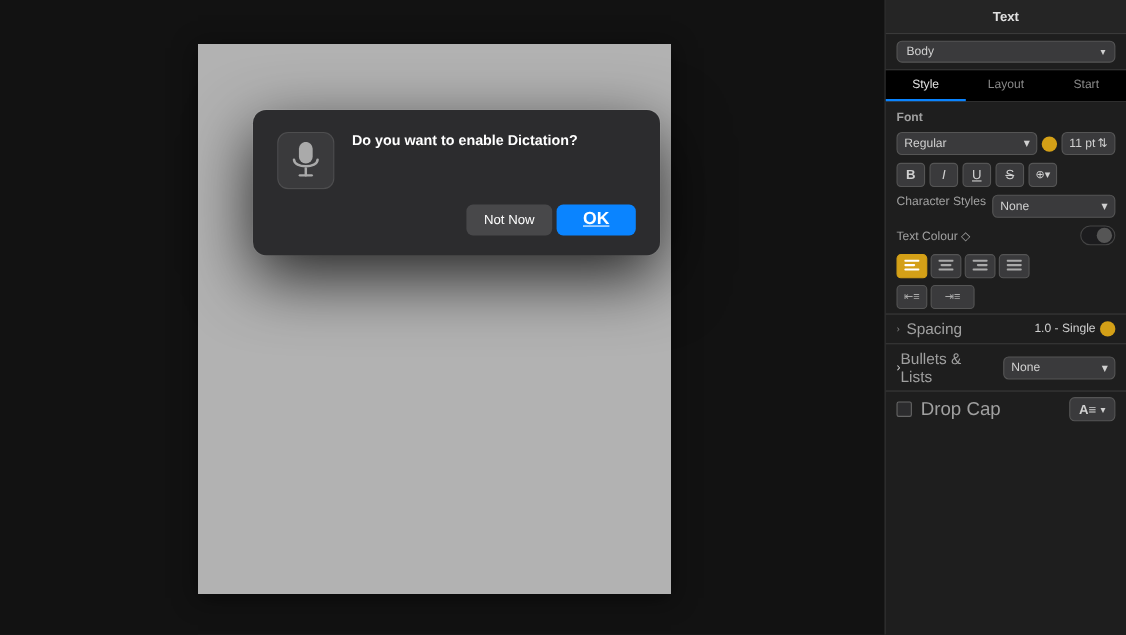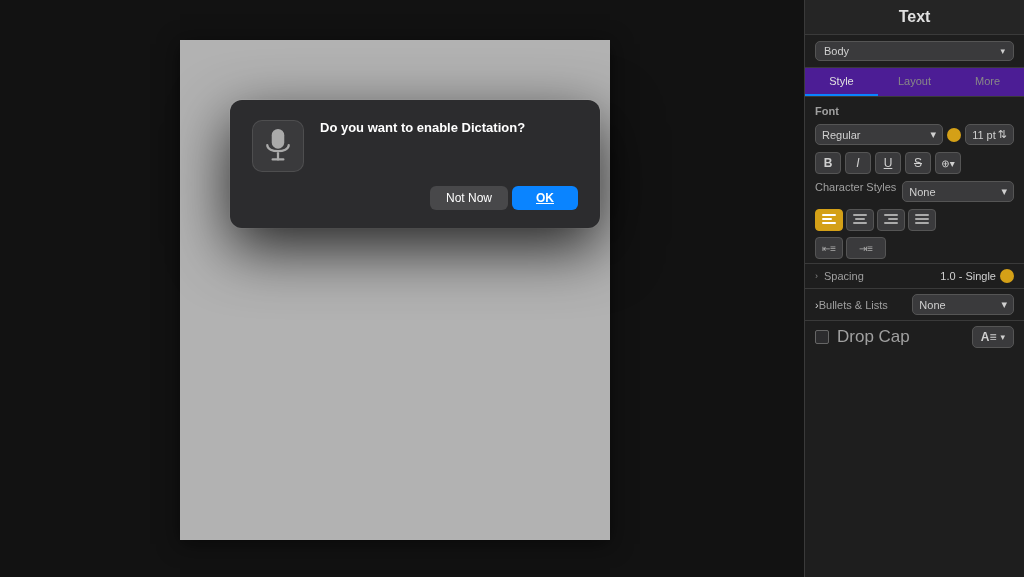--- a/index.html
+++ b/index.html
@@ -116,21 +116,21 @@
       padding: 5px 16px;
       cursor: pointer;
       font-family: inherit;
     }
 
     .btn-ok {
       background: #0a84ff;
       border: none;
       border-radius: 6px;
       color: #ffffff;
-      font-size: 12px;
+      font-size: 16px;
       font-weight: 600;
       padding: 5px 24px;
       cursor: pointer;
       font-family: inherit;
       text-decoration: underline;
     }
 
     
     .sidebar {
       width: 220px;
@@ -139,21 +139,21 @@
       display: flex;
       flex-direction: column;
       color: #d0d0d0;
       font-size: 11px;
       overflow: hidden;
     }
 
     .sidebar-header {
       text-align: center;
       padding: 8px 12px;
-      font-size: 16px;
+      font-size: 12px;
       font-weight: 600;
       color: #e0e0e0;
       border-bottom: 1px solid #3a3a3a;
       background: #252525;
     }
 
     .style-dropdown {
       display: flex;
       align-items: flex-start;
       justify-content: space-between;
@@ -176,21 +176,21 @@
     }
 
     .chevron-down {
       margin-left: auto;
       font-size: 9px;
     }
 
     .tab-bar {
       display: flex;
       border-bottom: 1px solid #3a3a3a;
-      background: #4c1d95;
+      background: #000000;
     }
 
     .tab {
       flex: 1;
       text-align: center;
       padding: 7px 4px;
       font-size: 11px;
       font-weight: 500;
       color: #888;
       cursor: pointer;
@@ -421,21 +421,21 @@
     }
 
     .collapsible-row .chevron {
       font-size: 9px;
       margin-right: 6px;
       color: #888;
     }
 
     .collapsible-label {
       color: #a0a0a0;
-      font-size: 11px;
+      font-size: 14px;
       font-weight: 500;
       flex: 1;
     }
 
     .collapsible-value {
       color: #d0d0d0;
       font-size: 11px;
     }
 
     .spacing-badge {
@@ -560,21 +560,21 @@
   </div>
 
   <div class="tab-bar">
     <div class="tab active">
       <span>Style</span>
     </div>
     <div class="tab">
       <span>Layout</span>
     </div>
     <div class="tab">
-      <span>More</span>
+      <span>Start</span>
     </div>
   </div>
 
   <div class="section-label">Font</div>
 
 
   <div class="font-size-row">
     <div class="font-style-selector">
       <span>Regular</span>
       <span>▾</span>
@@ -597,20 +597,26 @@
   </div>
 
   <div class="char-styles-row">
     <span class="char-styles-label">Character Styles</span>
     <div class="char-styles-selector">
       <span>None</span>
       <span>▾</span>
     </div>
   </div>
 
+  <div class="text-color-row">
+    <span class="text-color-label">Text Colour ◇</span>
+    <div class="toggle-switch">
+      <div class="toggle-knob"></div>
+    </div>
+  </div>
 
   <div class="alignment-row">
     <div class="align-btn active" style="background:#d4a017;border-color:#d4a017;">
       <svg width="14" height="12" viewBox="0 0 14 12">
         <rect x="0" y="0" width="14" height="2" fill="white" rx="1"></rect>
         <rect x="0" y="4" width="10" height="2" fill="white" rx="1"></rect>
         <rect x="0" y="8" width="14" height="2" fill="white" rx="1"></rect>
       </svg>
     </div>
     <div class="align-btn">

